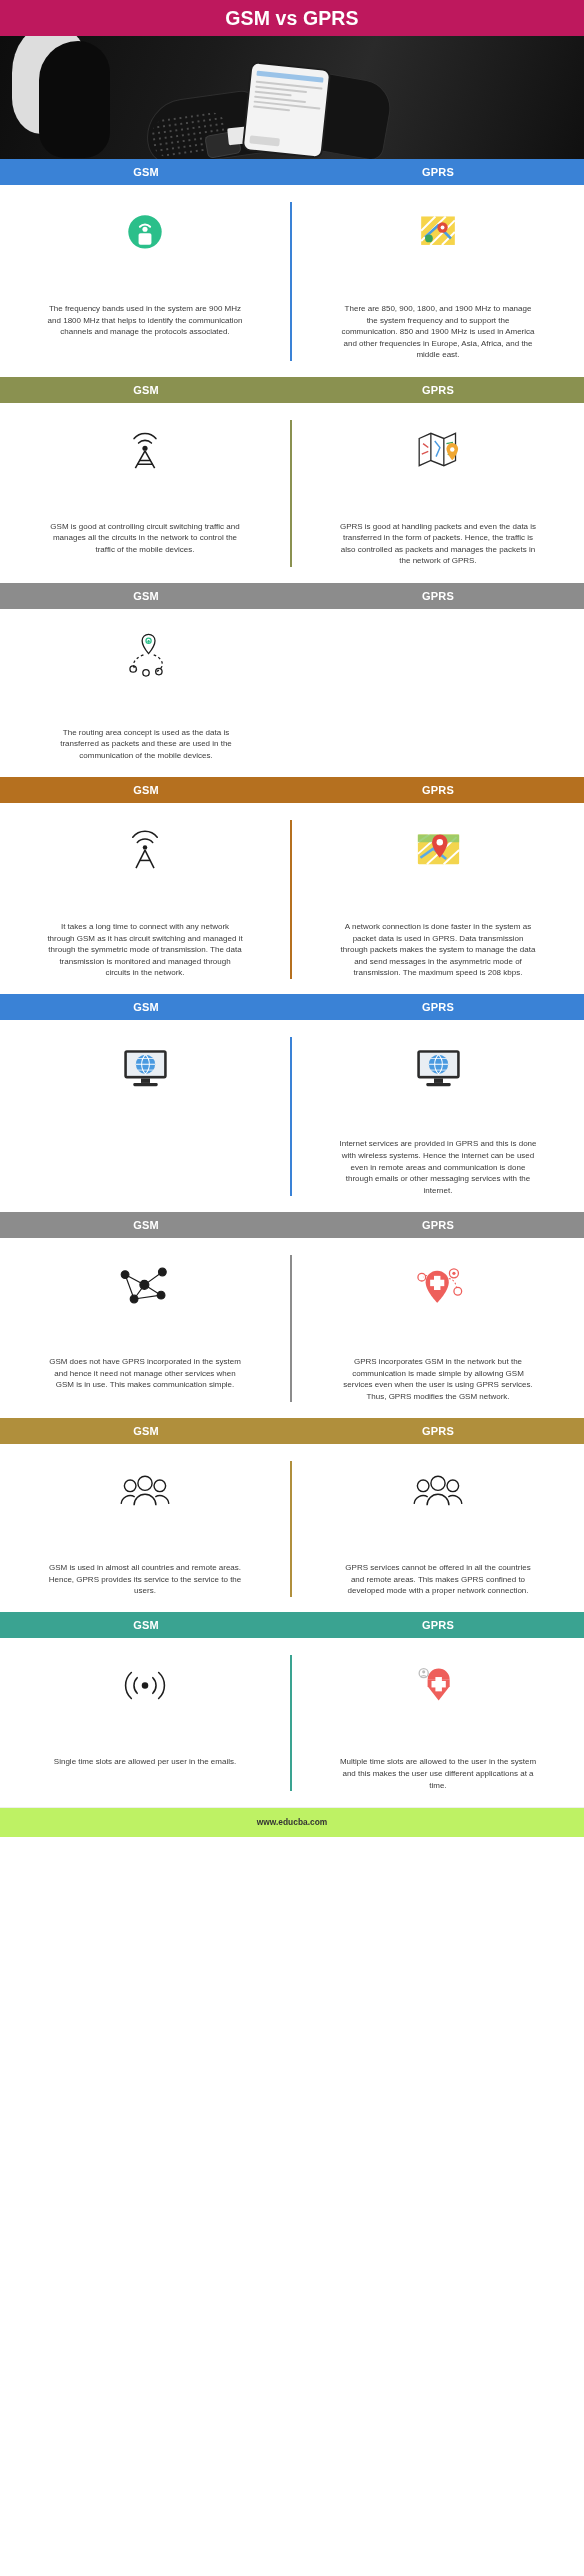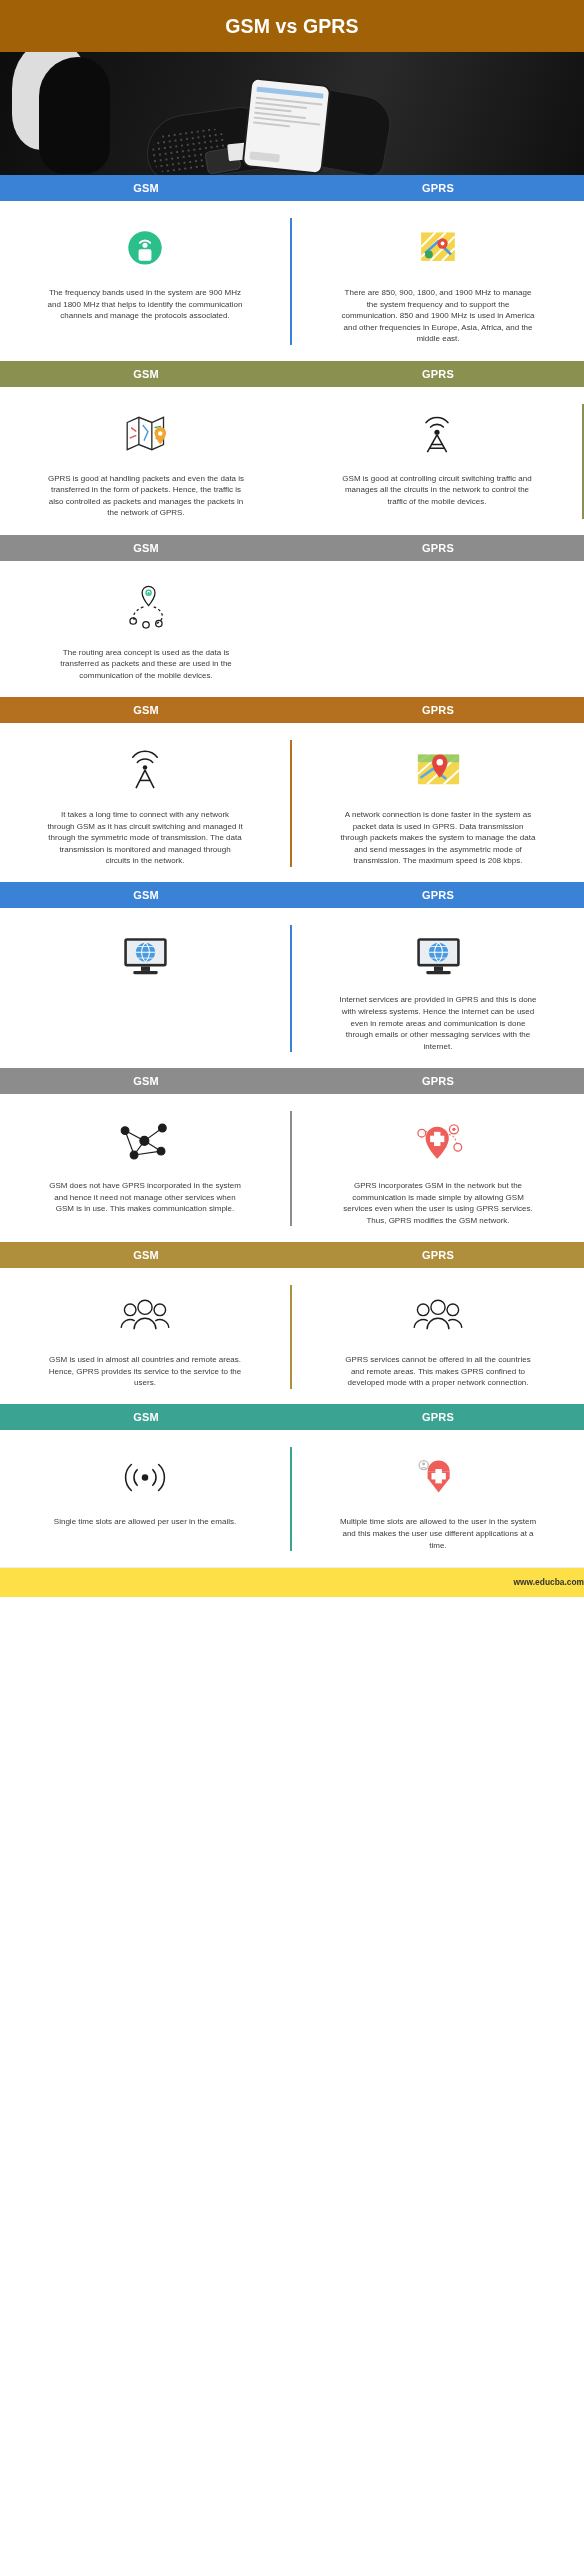--- a/index.html
+++ b/index.html
@@ -7,22 +7,22 @@
     width: 584px;
     background: #ffffff;
     font-family: "Liberation Sans", sans-serif;
     color: #333;
   }
   .infographic {
     width: 584px;
   }
   
   .title-bar {
-    background: #a16207;
-    height: 52px;
+    background: #be185d;
+    height: 36px;
     display: flex;
     align-items: center;
     justify-content: center;
   }
   .title-bar h1 {
     color: #ffffff;
     font-size: 19.5px;
     font-weight: bold;
     letter-spacing: 0.1px;
   }
@@ -137,44 +137,45 @@
   .content-row {
     display: flex;
     padding: 17px 0 15.6px 0;
   }
   .content-row .col {
     width: 50%;
     padding: 0 47px;
     display: flex;
     flex-direction: column;
     align-items: center;
+    gap: 32px;
   }
   .content-row .col.left {
     border-right: 2.6px solid #2f7cc9;
   }
   .icon-wrap {
     height: 60px;
     display: flex;
     align-items: center;
     justify-content: center;
     margin-bottom: 9px;
   }
   .desc {
     font-size: 8px;
     line-height: 1.45;
     text-align: center;
     color: #3b3b3b;
   }
   
   .footer {
     height: 30px;
-    background: #fde047;
+    background: #bef264;
     display: flex;
     align-items: center;
-    justify-content: flex-end;
+    justify-content: center;
     font-size: 8.4px;
     color: #333;
     font-weight: bold;
     border-top: 0.6px solid #eee;
   }
   svg { display: block; }
 </style>
 </head>
 <body>
 
@@ -235,45 +236,45 @@
       </div>
       <div class="desc">There are 850, 900, 1800, and 1900 MHz to manage the system frequency and to support the communication. 850 and 1900 MHz is used in America and other frequencies in Europe, Asia, Africa, and the middle east.</div>
     </div>
   </div>
 
   <div class="hdr-row" style="background:#8a9150">
     <div class="cell">GSM</div>
     <div class="cell">GPRS</div>
   </div>
   <div class="content-row">
+    <div class="col left" style="border-right-color:#8a9150">
+      <div class="icon-wrap">
+        <svg width="48" height="45" viewBox="0 0 74 70" stroke="#1d1d1d" fill="none" stroke-width="2.4">
+          <path d="M20 18 a22 22 0 0 1 34 0" stroke-linecap="round"></path>
+          <path d="M27 25 a14 14 0 0 1 20 0" stroke-linecap="round"></path>
+          <circle cx="37" cy="33" r="4" fill="#1d1d1d" stroke="none"></circle>
+          <path d="M37 37 L22 64 M37 37 L52 64"></path>
+          <path d="M28 52 L46 52 M25 58 L49 58"></path>
+        </svg>
+      </div>
+      <div class="desc">GSM is good at controlling circuit switching traffic and manages all the circuits in the network to control the traffic of the mobile devices.</div>
+    </div>
     <div class="col">
       <div class="icon-wrap">
         <svg width="48" height="43" viewBox="0 0 74 66">
           <path d="M8 16 L26 8 L46 16 L64 8 L64 50 L46 58 L26 50 L8 58 Z" fill="#ffffff" stroke="#2a2a2a" stroke-width="2"></path>
           <path d="M26 8 L26 50 M46 16 L46 58" stroke="#2a2a2a" stroke-width="2"></path>
           <path d="M14 24 L22 30 M12 40 L22 36" stroke="#d9534f" stroke-width="2.2" fill="none"></path>
           <path d="M32 20 L40 30 L34 44" stroke="#4a9ae0" stroke-width="2.2" fill="none"></path>
           <path d="M50 24 L60 22 M52 40 L62 44" stroke="#3aa35c" stroke-width="2.2" fill="none"></path>
           <path d="M56 40 a9 9 0 1 1 18 0 c0 7-9 18-9 18 s-9-11-9-18z" fill="#f0a732" transform="translate(-6,-8)"></path>
           <circle cx="59" cy="33" r="3.4" fill="#ffffff"></circle>
         </svg>
       </div>
       <div class="desc">GPRS is good at handling packets and even the data is transferred in the form of packets. Hence, the traffic is also controlled as packets and manages the packets in the network of GPRS.</div>
-    </div>
-    <div class="col left" style="border-right-color:#8a9150">
-      <div class="icon-wrap">
-        <svg width="48" height="45" viewBox="0 0 74 70" stroke="#1d1d1d" fill="none" stroke-width="2.4">
-          <path d="M20 18 a22 22 0 0 1 34 0" stroke-linecap="round"></path>
-          <path d="M27 25 a14 14 0 0 1 20 0" stroke-linecap="round"></path>
-          <circle cx="37" cy="33" r="4" fill="#1d1d1d" stroke="none"></circle>
-          <path d="M37 37 L22 64 M37 37 L52 64"></path>
-          <path d="M28 52 L46 52 M25 58 L49 58"></path>
-        </svg>
-      </div>
-      <div class="desc">GSM is good at controlling circuit switching traffic and manages all the circuits in the network to control the traffic of the mobile devices.</div>
     </div>
   </div>
 
   <div class="hdr-row" style="background:#8c8c8c">
     <div class="cell">GSM</div>
     <div class="cell">GPRS</div>
   </div>
   <div class="content-row">
     <div class="col">
       <div class="icon-wrap">

